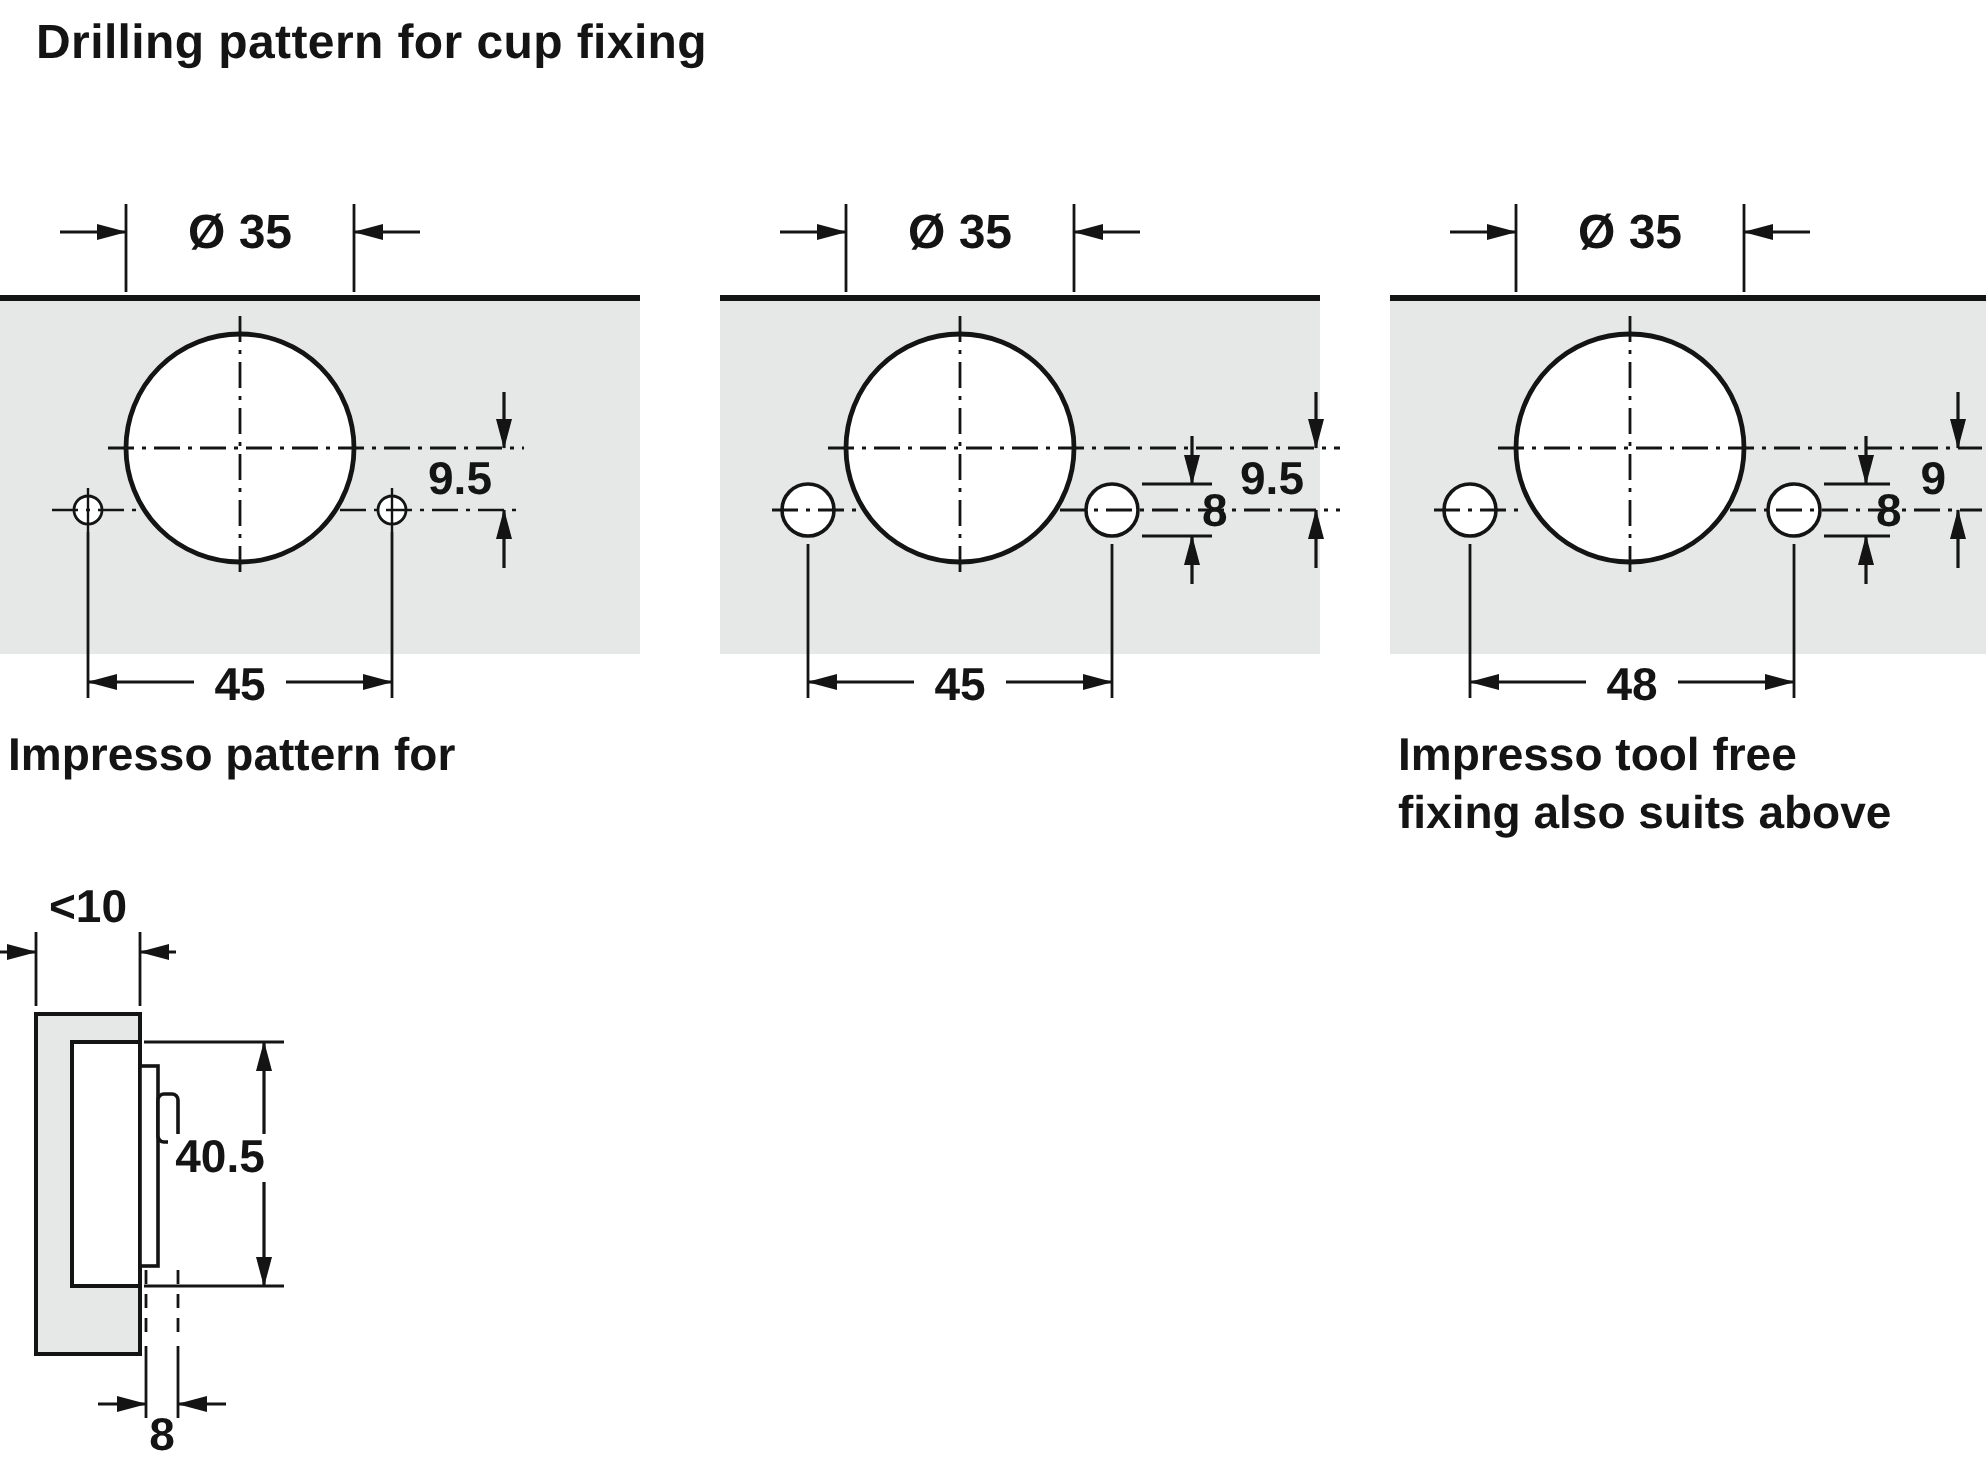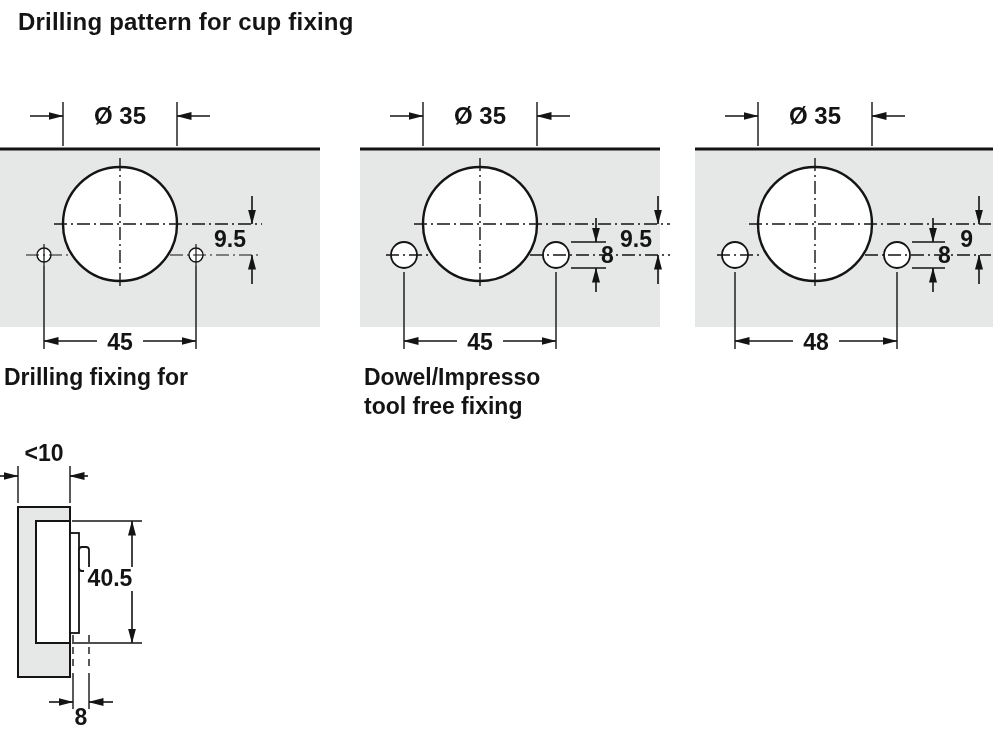--- a/index.html
+++ b/index.html
@@ -106,21 +106,21 @@
         <g class="ln w14">
           <line x1="44" y1="222" x2="44" y2="305"></line>
           <line x1="196" y1="222" x2="196" y2="305"></line>
         </g>
         <line class="ln w16" x1="44" y1="297" x2="196" y2="297" marker-start="url(#mA)" marker-end="url(#mA)"></line>
         <rect x="97" y="285" width="46" height="24" fill="#ffffff"></rect>
         <text class="dim" x="120" y="306" text-anchor="middle">45</text>
       </g>
     </svg>
     <figcaption class="caption">
-      <div>Drilling fixing for</div>
+      <div>Impresso pattern for</div>
     </figcaption>
   </figure>
 
   <figure class="panel panel-2">
     <svg width="331" height="313" viewBox="0 0 331 313">
       <defs>
         <marker id="mB" viewBox="0 0 15 8" refX="14.5" refY="4" markerWidth="15" markerHeight="8" markerUnits="userSpaceOnUse" orient="auto-start-reverse">
           <path d="M0,0 L15,4 L0,8 Z" fill="#141414"></path>
         </marker>
       </defs>
@@ -171,24 +171,20 @@
       <g>
         <g class="ln w14">
           <line x1="44" y1="228" x2="44" y2="305"></line>
           <line x1="196" y1="228" x2="196" y2="305"></line>
         </g>
         <line class="ln w16" x1="44" y1="297" x2="196" y2="297" marker-start="url(#mB)" marker-end="url(#mB)"></line>
         <rect x="97" y="285" width="46" height="24" fill="#ffffff"></rect>
         <text class="dim" x="120" y="306" text-anchor="middle">45</text>
       </g>
     </svg>
-    <figcaption class="caption">
-      <div>Dowel/Impresso</div>
-      <div>tool free fixing</div>
-    </figcaption>
   </figure>
 
   <figure class="panel panel-3">
     <svg width="298" height="313" viewBox="0 0 298 313">
       <defs>
         <marker id="mC" viewBox="0 0 15 8" refX="14.5" refY="4" markerWidth="15" markerHeight="8" markerUnits="userSpaceOnUse" orient="auto-start-reverse">
           <path d="M0,0 L15,4 L0,8 Z" fill="#141414"></path>
         </marker>
       </defs>
       <g>
@@ -238,20 +234,24 @@
       <g>
         <g class="ln w14">
           <line x1="40" y1="228" x2="40" y2="305"></line>
           <line x1="202" y1="228" x2="202" y2="305"></line>
         </g>
         <line class="ln w16" x1="40" y1="297" x2="202" y2="297" marker-start="url(#mC)" marker-end="url(#mC)"></line>
         <rect x="98" y="285" width="46" height="24" fill="#ffffff"></rect>
         <text class="dim" x="121" y="306" text-anchor="middle">48</text>
       </g>
     </svg>
+    <figcaption class="caption">
+      <div>Impresso tool free</div>
+      <div>fixing also suits above</div>
+    </figcaption>
   </figure>
 
 </div>
 
 <figure class="side-view">
   <svg width="170" height="292" viewBox="0 0 170 292">
     <defs>
       <marker id="mD" viewBox="0 0 15 8" refX="14.5" refY="4" markerWidth="15" markerHeight="8" markerUnits="userSpaceOnUse" orient="auto-start-reverse">
         <path d="M0,0 L15,4 L0,8 Z" fill="#141414"></path>
       </marker>

